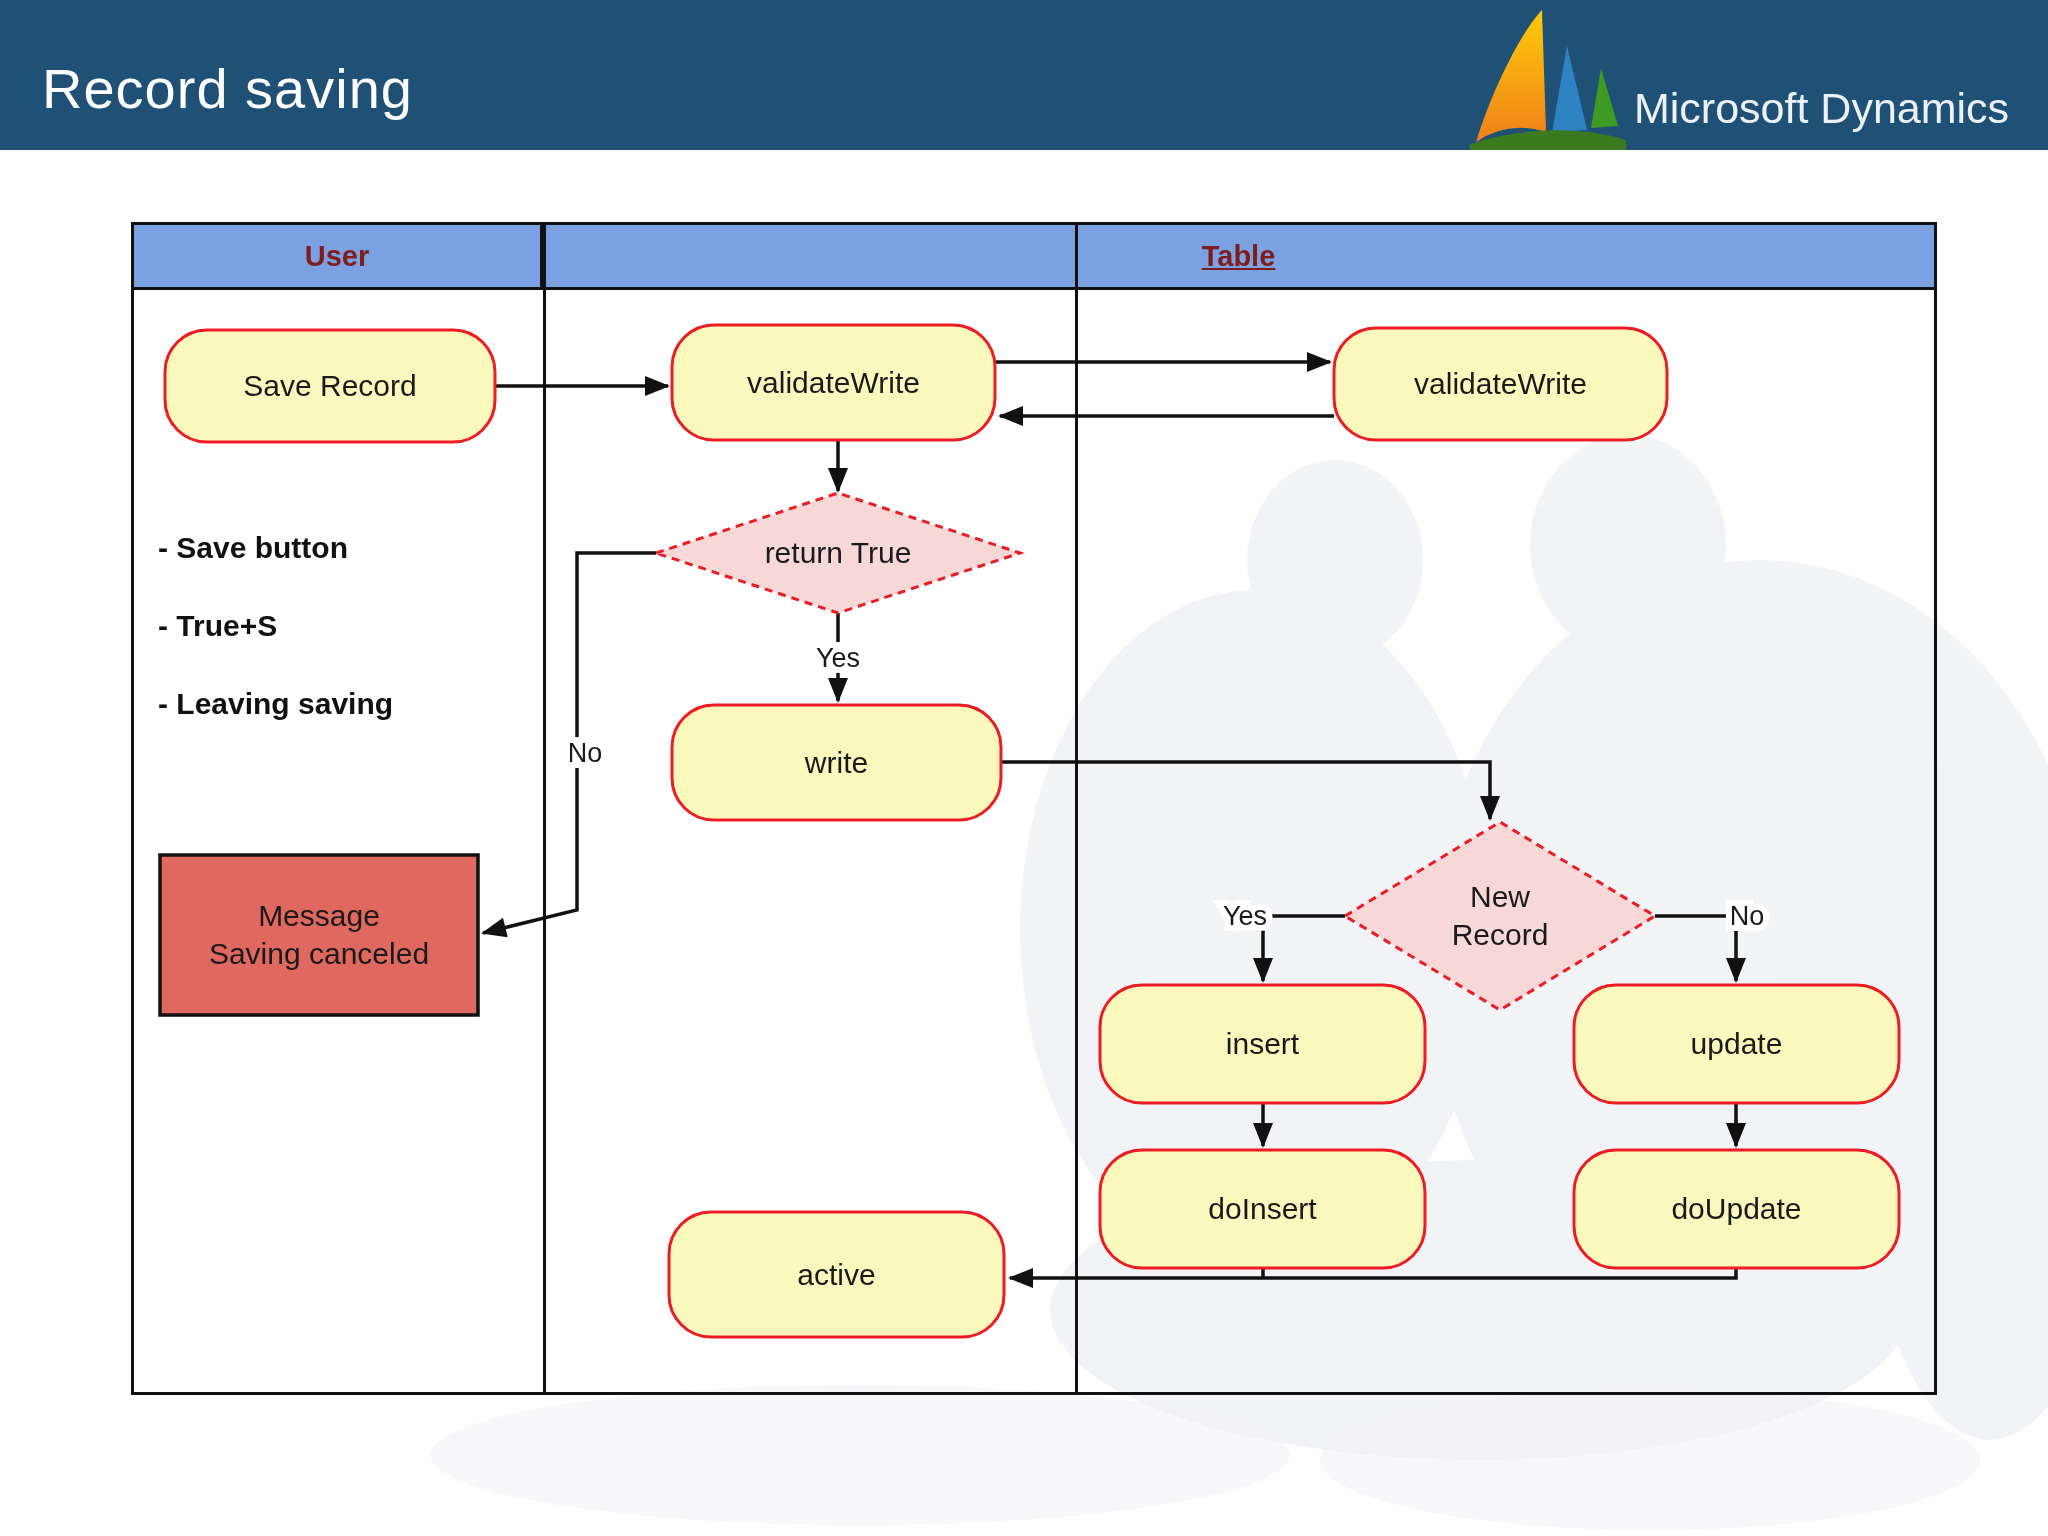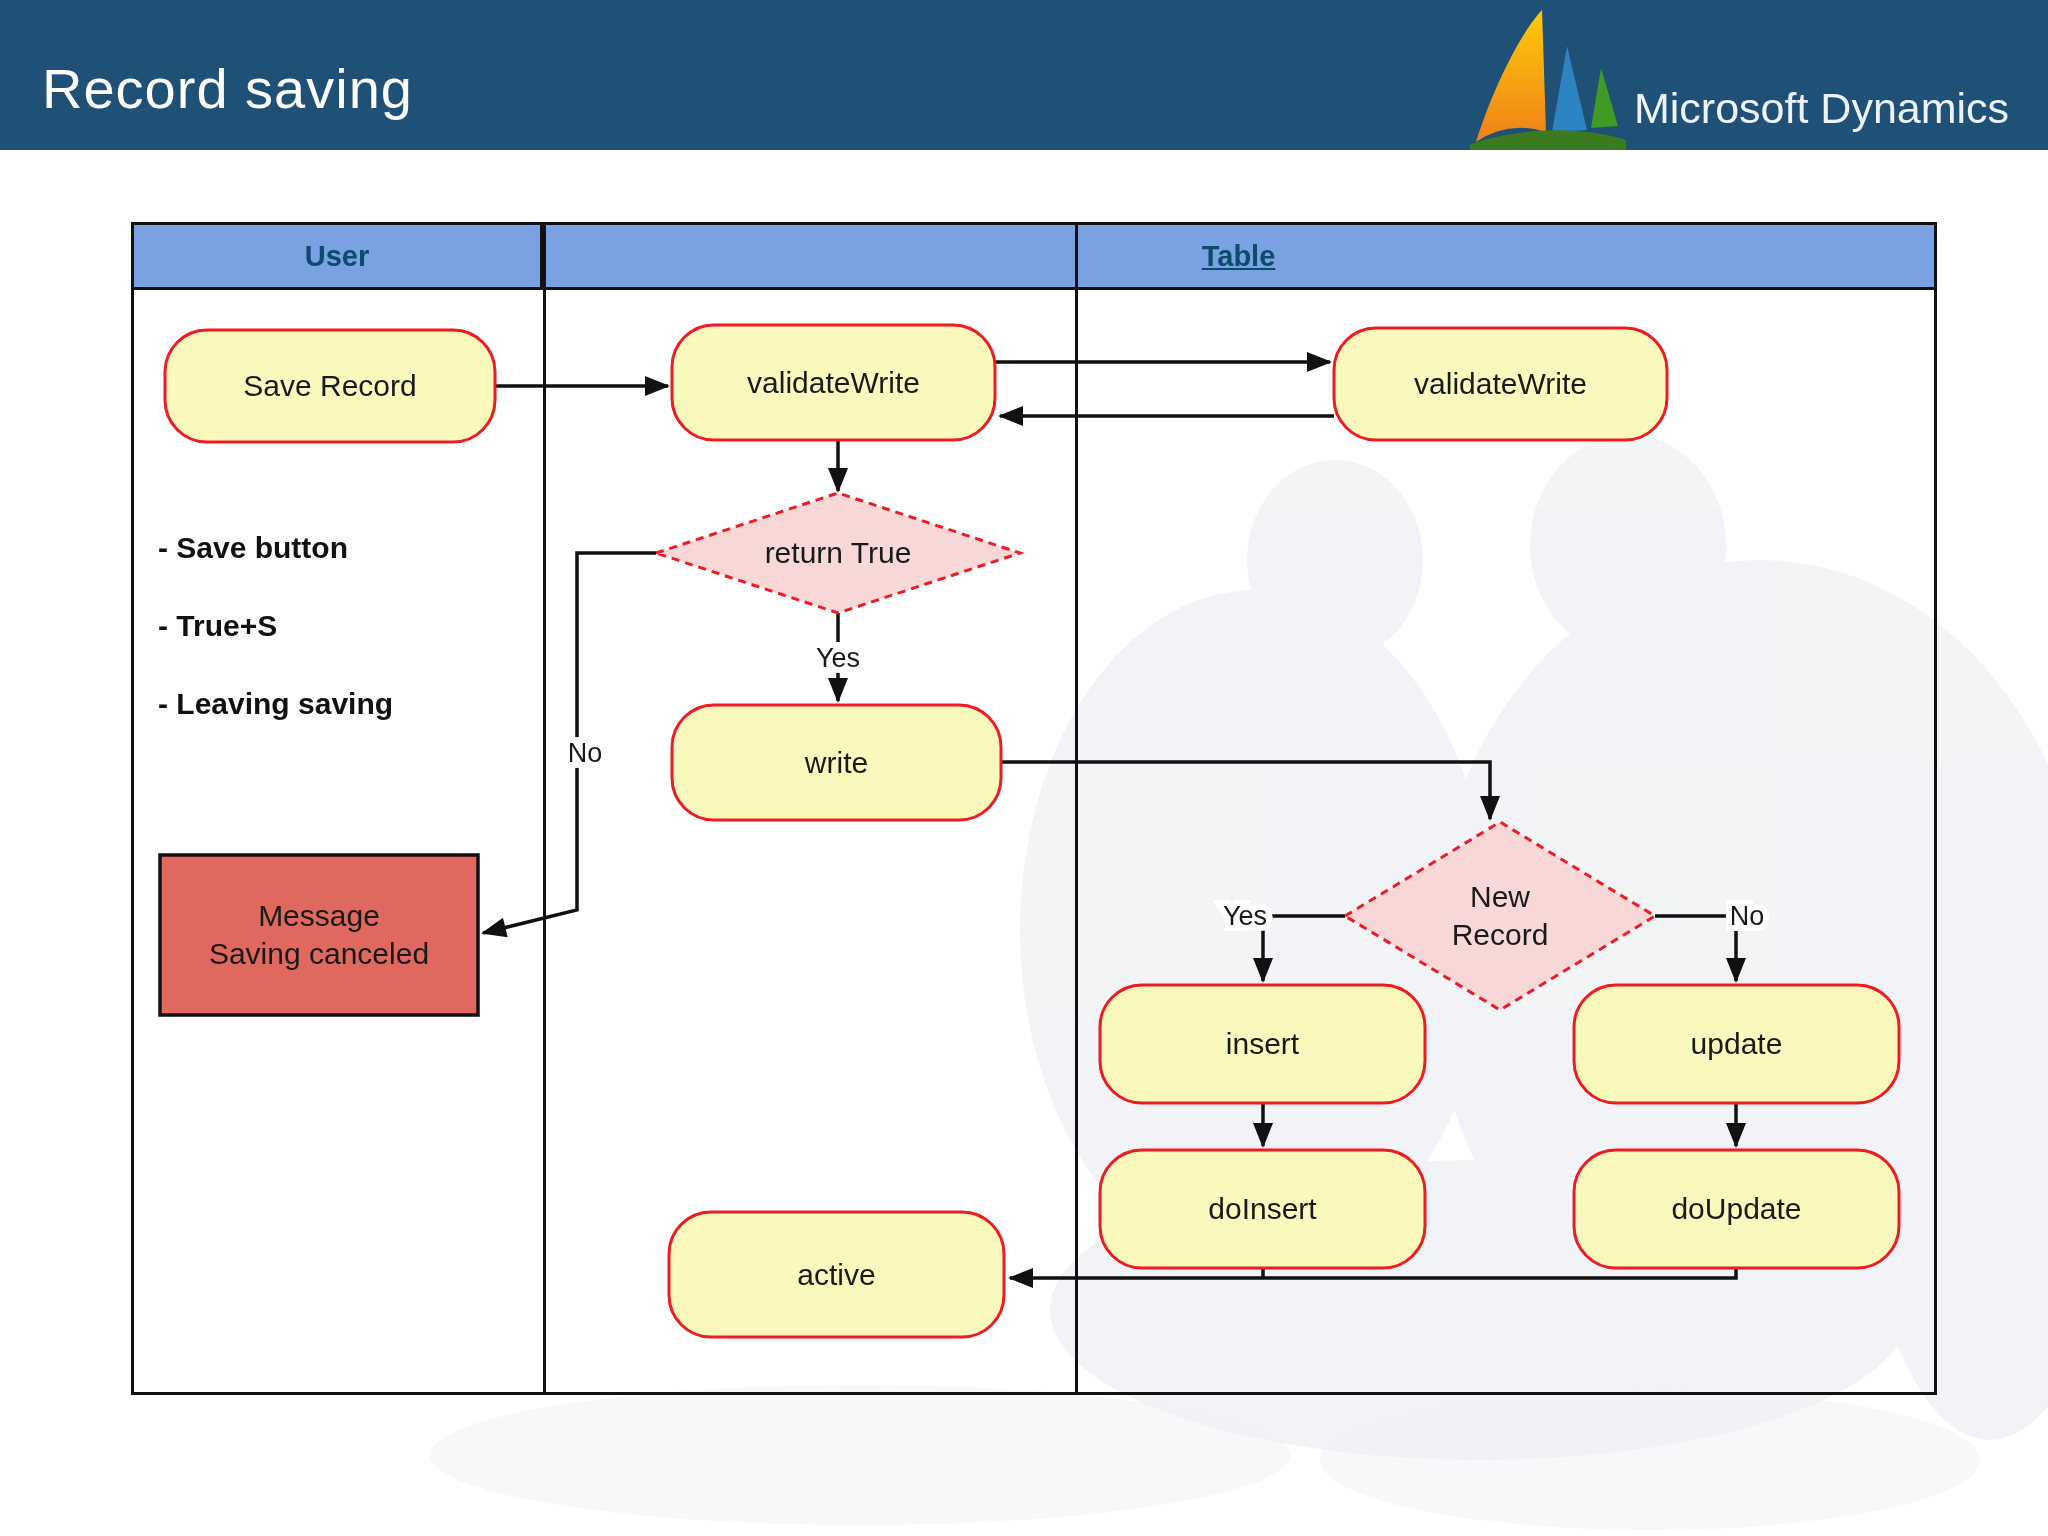--- a/index.html
+++ b/index.html
@@ -15,21 +15,21 @@
   .brand-text{position:absolute;left:148px;top:84px;font-size:43px;
           color:#EDF2F8;font-weight:400;letter-spacing:0px;margin-left:16px;}
 
   
   .watermark{position:absolute;left:0;top:0;z-index:0;}
 
   
   .lane-table{position:absolute;left:131px;top:222px;width:1806px;height:1173px;
           border:3px solid #111111;z-index:1;box-sizing:border-box;}
   .lane-head{display:flex;height:62px;border-bottom:3px solid #111111;}
-  .lane-cell{background:#7AA1E1;color:#0c4a6e;font-weight:bold;font-size:29px;
+  .lane-cell{background:#7AA1E1;color:#7f1d1d;font-weight:bold;font-size:29px;
           display:flex;align-items:center;justify-content:center;box-sizing:border-box;}
   .lane-cell.c1{width:409px;border-right:3px solid #111111;}
   .lane-cell.c2{width:532px;border-right:3px solid #111111;}
   .lane-cell.c3{flex:1;text-decoration:underline;}
   .lane-div{position:absolute;top:0;bottom:0;width:3px;background:#111111;}
   .lane-div.d1{left:409px;}
   .lane-div.d2{left:941px;}
 
   
   .bullets{position:absolute;left:142px;top:528px;z-index:2;margin-left:16px;}

